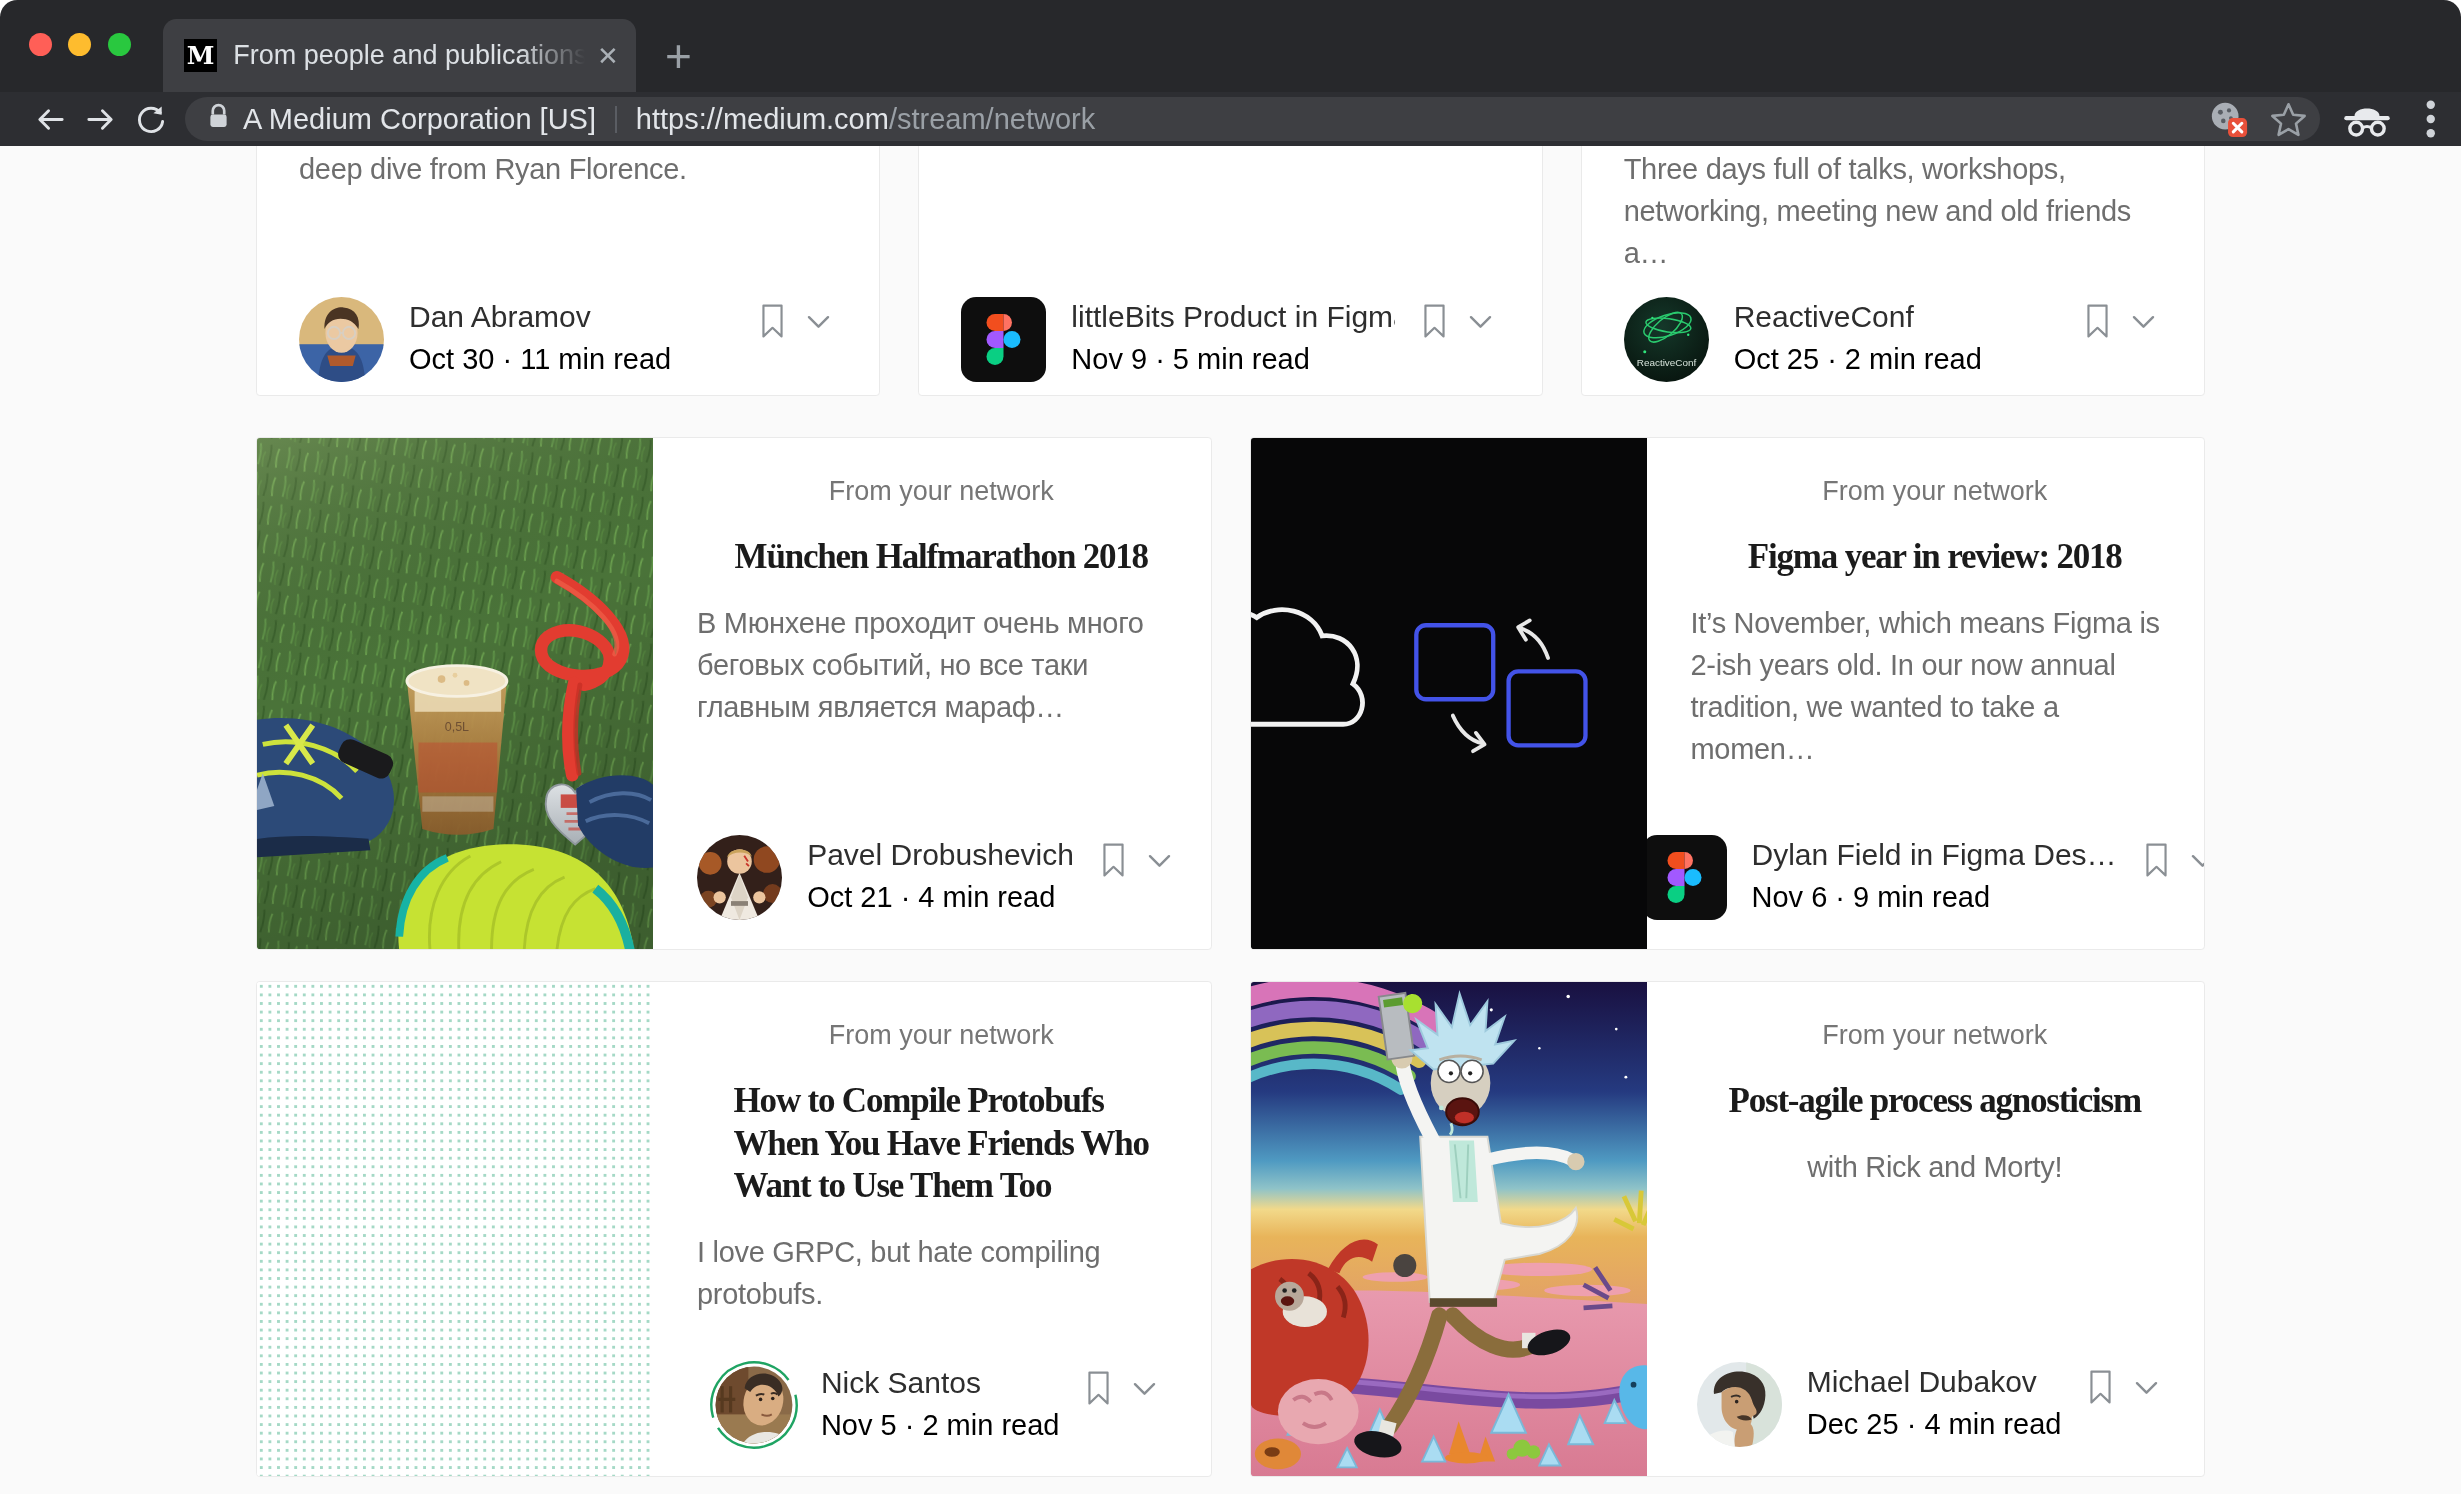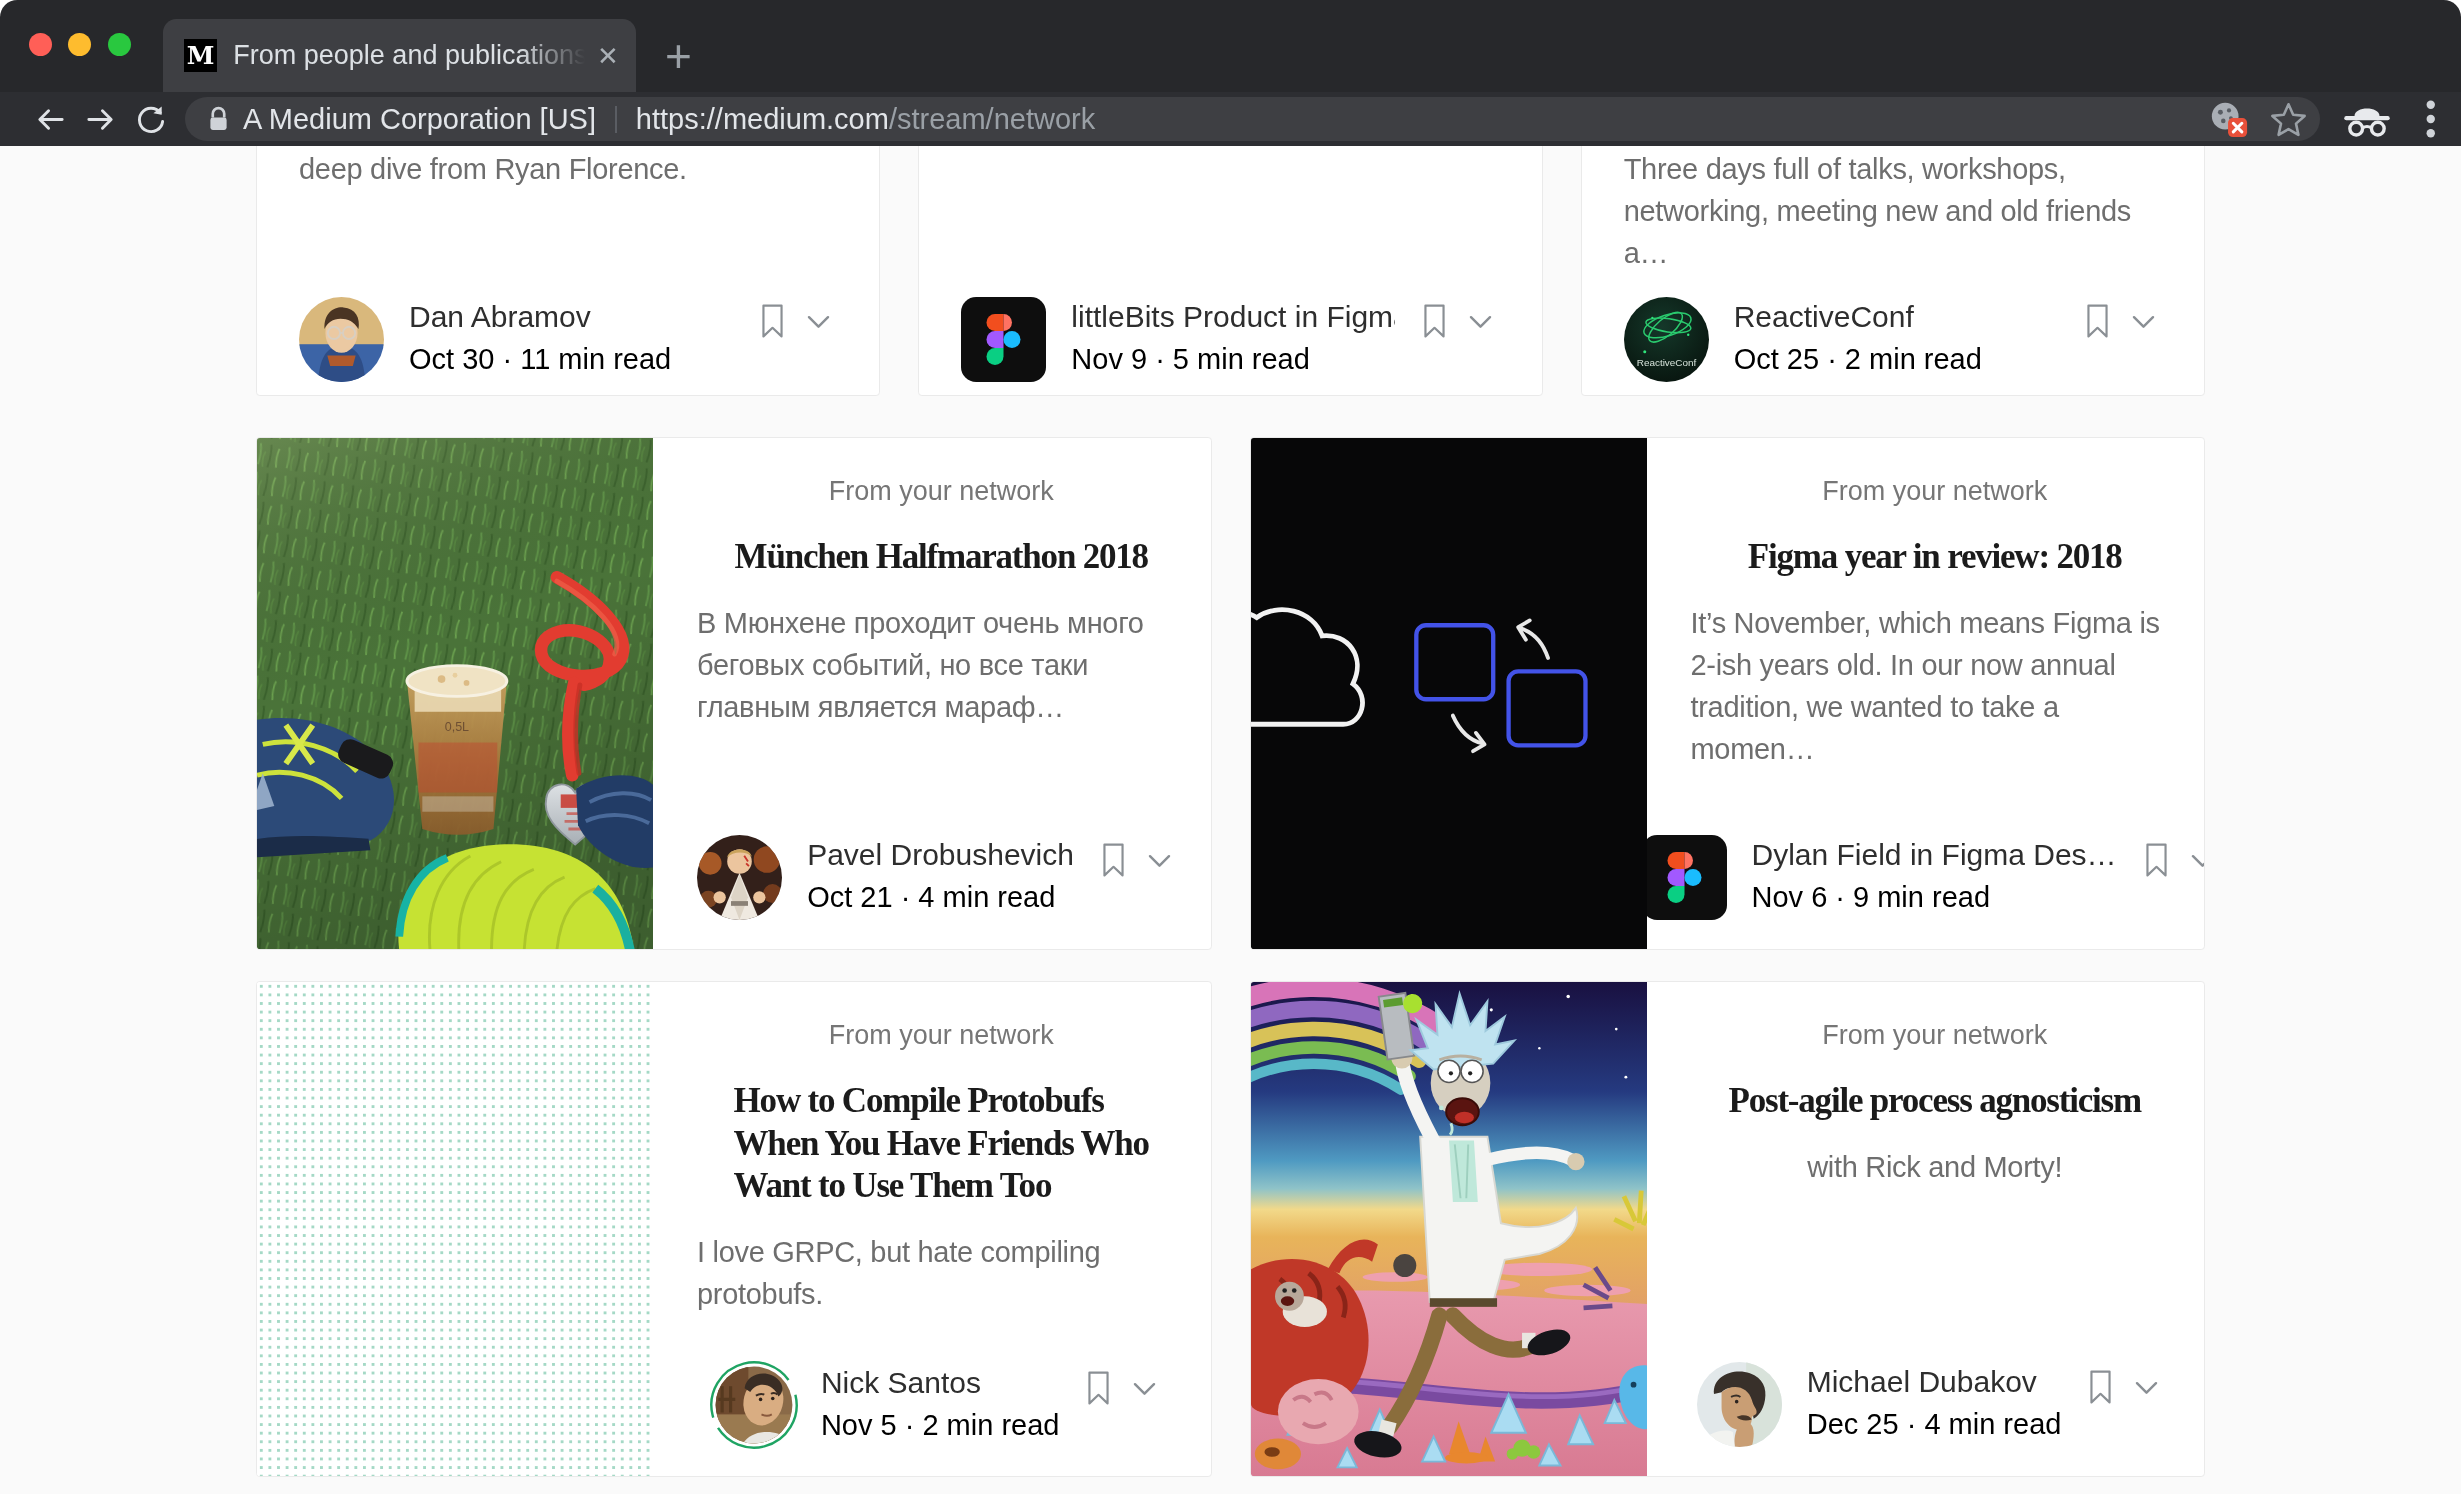--- a/index.html
+++ b/index.html
@@ -13,21 +13,21 @@
   .light.red{background:#ff5f57;} .light.yellow{background:#febc2e;} .light.green{background:#29c83f;}
   .tab{position:absolute;left:163px;top:19px;width:473px;height:73px;background:#3e3f43;border-radius:13.4px 13.4px 0 0;display:flex;align-items:center;padding:0 17.3px 0 21px;box-sizing:border-box;}
   .favicon{width:33px;height:33px;background:#000;color:#fff;font-family:"DejaVu Serif",serif;font-weight:bold;font-size:25px;display:flex;align-items:center;justify-content:center;flex:none;}
   .tab-title{margin-left:16.3px;color:#dce0e4;font-size:27px;white-space:nowrap;overflow:hidden;flex:1;position:relative;}
   .tab-title .fade{position:absolute;right:0;top:0;bottom:0;width:67px;background:linear-gradient(to right,rgba(62,63,67,0),#3e3f43);}
   .tab-close{color:#aab0b6;font-size:26px;margin-left:11.5px;line-height:1;}
   .newtab{position:absolute;left:665px;top:33px;color:#9aa0a6;font-size:46px;font-weight:200;line-height:46px;}
   .toolbar{height:54px;background:#2d2e32;display:flex;align-items:center;padding:0 25px;}
   .navbtn{width:50px;display:flex;justify-content:center;flex:none;}
   .omnibox{flex:1;height:44px;background:#3e3f43;border-radius:22px;display:flex;align-items:center;margin:0 17.3px 0 9.6px;padding:0 13.4px 0 23px;}
-  .identity-chip{display:flex;align-items:center;}
+  .identity-chip{display:flex;}
   .identity{color:#e2e5e9;font-size:29px;margin-left:14.4px;}
   .omni-divider{width:1.9px;height:27px;background:#5a5d63;margin:0 19px;}
   .url-host{color:#e2e5e9;font-size:29px;}
   .url-path{color:#9aa0a6;font-size:29px;}
   .omni-spacer{flex:1;}
   .omni-icon{margin-left:21px;display:flex;}
   .chrome-right{display:flex;align-items:center;gap:33px;margin-left:3.8px;}
 
   
   .page{height:1349px;background:#fafafa;overflow:hidden;padding:0 256px;box-sizing:border-box;}

